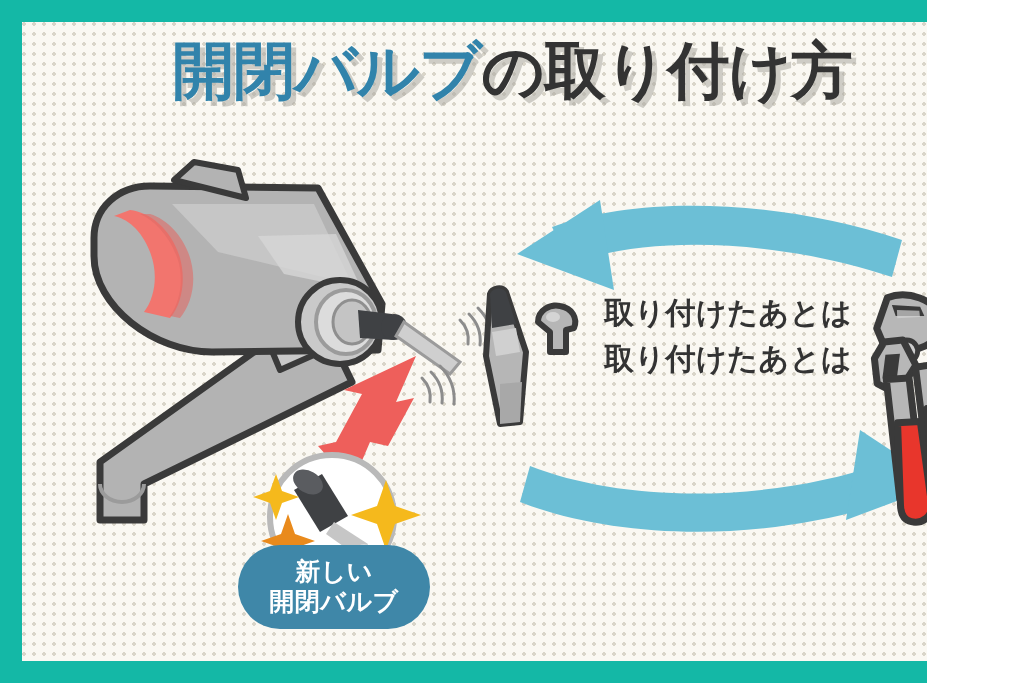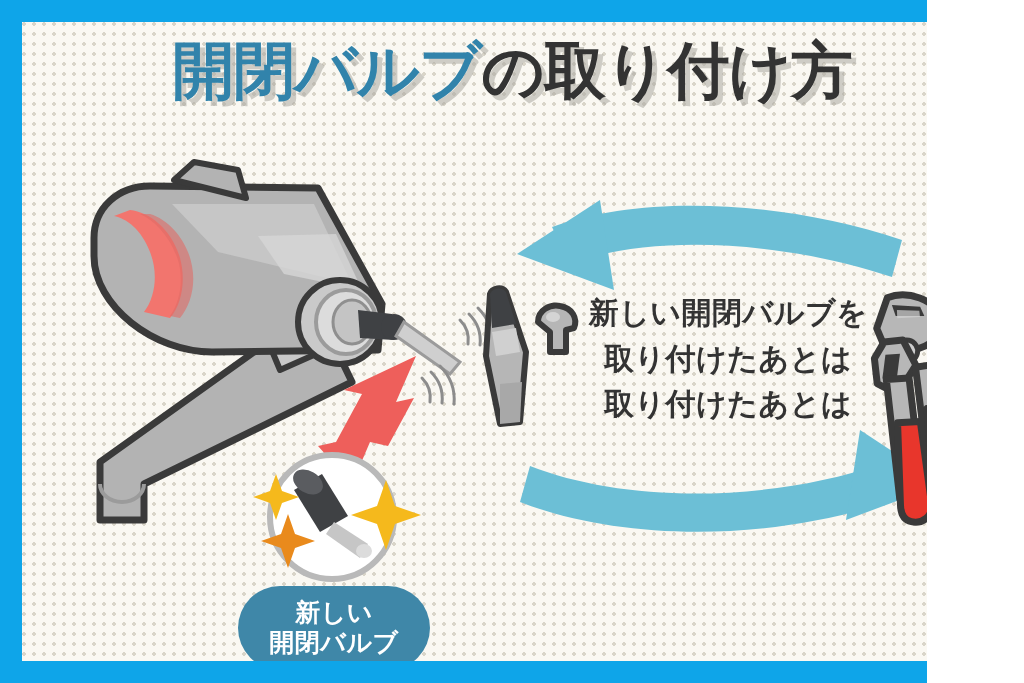--- a/index.html
+++ b/index.html
@@ -12,21 +12,21 @@
     width: 1024px;
     height: 683px;
     overflow: hidden;
     font-family: "Liberation Sans", "DejaVu Sans", sans-serif;
   }
 
   .poster {
     position: relative;
     width: 927px;
     height: 683px;
-    background: #0ea5e9;
+    background: #14b8a6;
     box-sizing: border-box;
     overflow: hidden;
   }
 
   
   .paper {
     position: absolute;
     left: 22px;
     top: 22px;
     width: 980px;
@@ -74,21 +74,21 @@
     font-weight: bold;
     line-height: 1.52;
     letter-spacing: 0.5px;
   }
   .body-text div { white-space: nowrap; }
 
   
   .badge {
     position: absolute;
     left: 216px;
-    top: 564px;
+    top: 523px;
     width: 192px;
     height: 84px;
     background: #3f87a8;
     border-radius: 44px;
     display: flex;
     flex-direction: column;
     align-items: center;
     justify-content: center;
     color: #ffffff;
     font-family: "DejaVu Sans", "Liberation Sans", sans-serif;
@@ -282,21 +282,20 @@
         <path d="M 46 132 L 68 126 L 96 204 C 100 216, 92 226, 80 226 C 72 226, 68 220, 66 212 Z" fill="#e8362c" stroke="#3a3a3a" stroke-width="7" stroke-linejoin="round"></path>
 
         <path d="M 52 74 L 74 66 L 112 176 L 90 184 Z" fill="#b7b7b7" stroke="#3a3a3a" stroke-width="7" stroke-linejoin="round"></path>
         <path d="M 72 112 L 94 104 L 124 182 C 128 194, 120 204, 108 204 C 100 204, 96 198, 94 190 Z" fill="#e8362c" stroke="#3a3a3a" stroke-width="7" stroke-linejoin="round"></path>
 
         <path d="M 22 22 L 44 18 L 46 24 L 24 30 Z" fill="#d3d3d3" opacity="0.7"></path>
       </g>
     </svg>
 
     <div class="body-text">
-      <div>新しい開閉バルブを</div>
       <div>取り付けたあとは</div>
       <div>取り付けたあとは</div>
     </div>
 
     <div class="badge">
       <div>新しい</div>
       <div>開閉バルブ</div>
     </div>
 
   </div>

